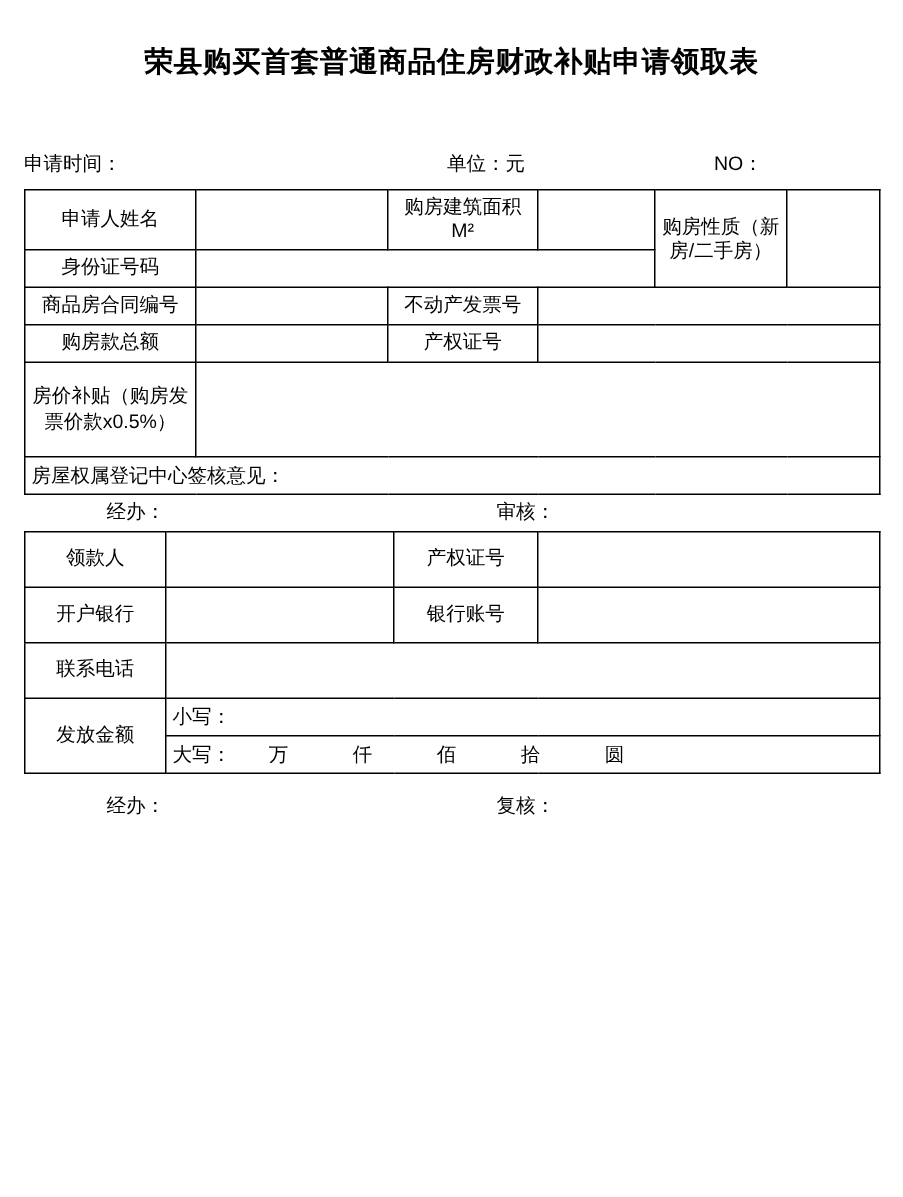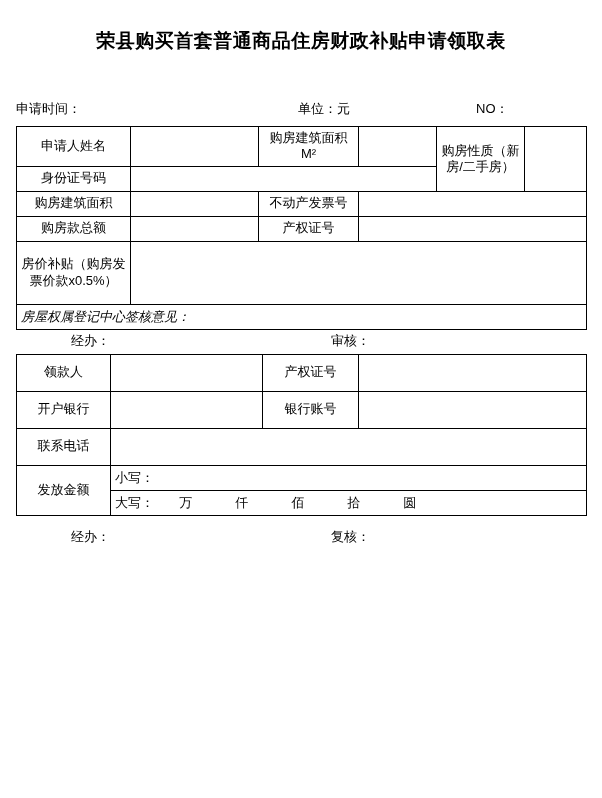--- a/index.html
+++ b/index.html
@@ -76,21 +76,20 @@
     text-align: left;
   }
   .tall-label {
     line-height: 1.3;
   }
   td.opinion {
     height: 110px;
     vertical-align: top;
     text-align: left;
     padding: 8px 8px;
-    font-style: italic;
   }
   .sign-row {
     position: relative;
     margin: 0 16px;
     height: 22px;
     font-size: 13px;
   }
   .sign-a {
     position: absolute;
     left: 55px;
@@ -155,21 +154,21 @@
         <td class="lbl tall-label">购房建筑面积 M²</td>
         <td class="val"></td>
         <td class="lbl tall-label" rowspan="2">购房性质（新房/二手房）</td>
         <td class="val" rowspan="2"></td>
       </tr>
       <tr>
         <td class="lbl">身份证号码</td>
         <td class="val" colspan="3"></td>
       </tr>
       <tr>
-        <td class="lbl tall-label">购房建筑面积</td>
+        <td class="lbl tall-label">商品房合同编号</td>
         <td class="val"></td>
         <td class="lbl">不动产发票号</td>
         <td class="val" colspan="3"></td>
       </tr>
       <tr>
         <td class="lbl">购房款总额</td>
         <td class="val"></td>
         <td class="lbl">产权证号</td>
         <td class="val" colspan="3"></td>
       </tr>

